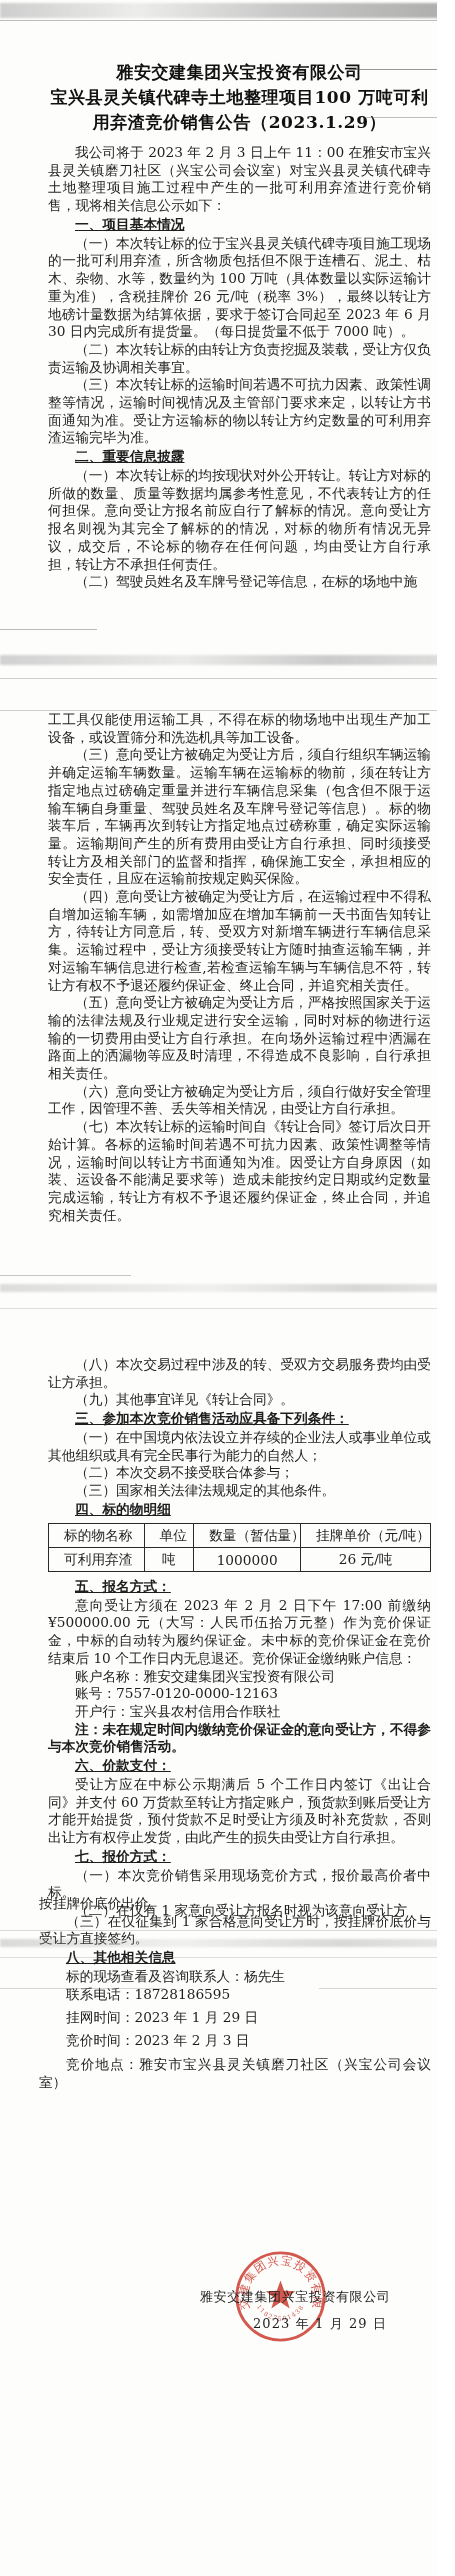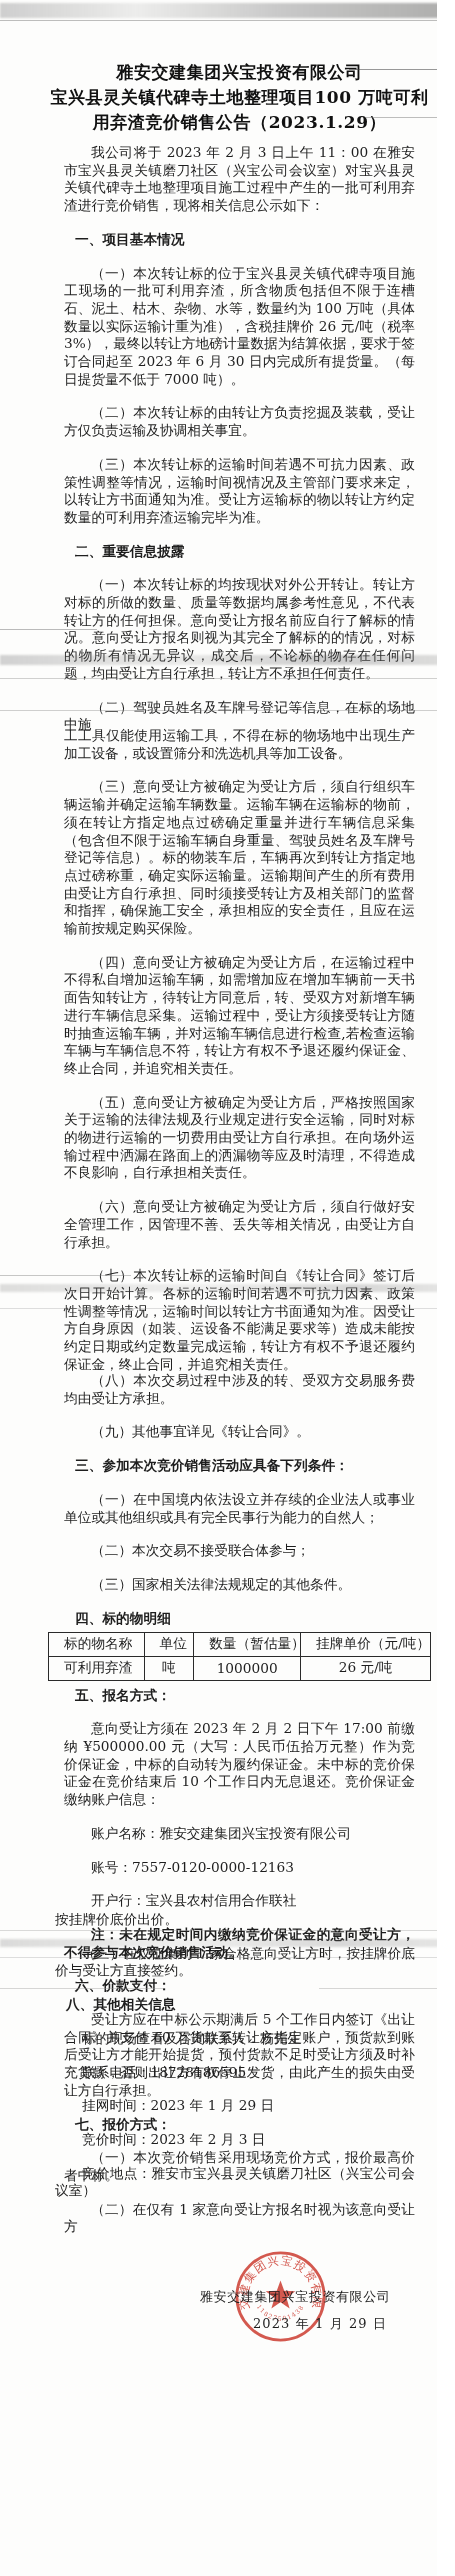--- a/index.html
+++ b/index.html
@@ -6,25 +6,25 @@
   .doc{
     position:relative;width:437px;height:2576px;background:#fdfdfc;
     font-family:"DejaVu Serif","Liberation Serif",serif;color:#1e1e1e;
     overflow:hidden;
   }
   .page{position:absolute;left:0;width:456px;padding:0 25px 0 48px;box-sizing:border-box;}
   #page1{top:0;}
   #page2{top:711px;}
   #page3{top:1330px;padding-top:26px;}
   #page4{top:1861px;padding-top:34px;padding-left:39px;}
-  .page p{margin:16px;font-size:13.7px;line-height:17.7px;text-align:justify;}
+  .page p{margin:0;font-size:13.7px;line-height:17.7px;text-align:justify;}
   .indent{text-indent:27px;}
   .heading{
     font-family:"DejaVu Sans","Liberation Sans",sans-serif;
-    font-weight:700;text-indent:27px;margin:1.1px 0 !important;
+    font-weight:700;text-indent:27px;margin:1.1px 0 !important;text-decoration:underline;
   }
   .bold{font-family:"DejaVu Sans","Liberation Sans",sans-serif;font-weight:700;}
   .loose{margin-top:5.7px !important;}
   .title-block{margin-top:60px;text-align:center;}
   .title-line{
     font-size:17px;font-weight:700;line-height:25px;color:#111;
     font-family:"DejaVu Serif","Liberation Serif",serif;letter-spacing:0.6px;
   }
   .u{text-decoration-thickness:1.1px;text-underline-offset:2.8px;}
   .intro{margin-top:9px !important;}

